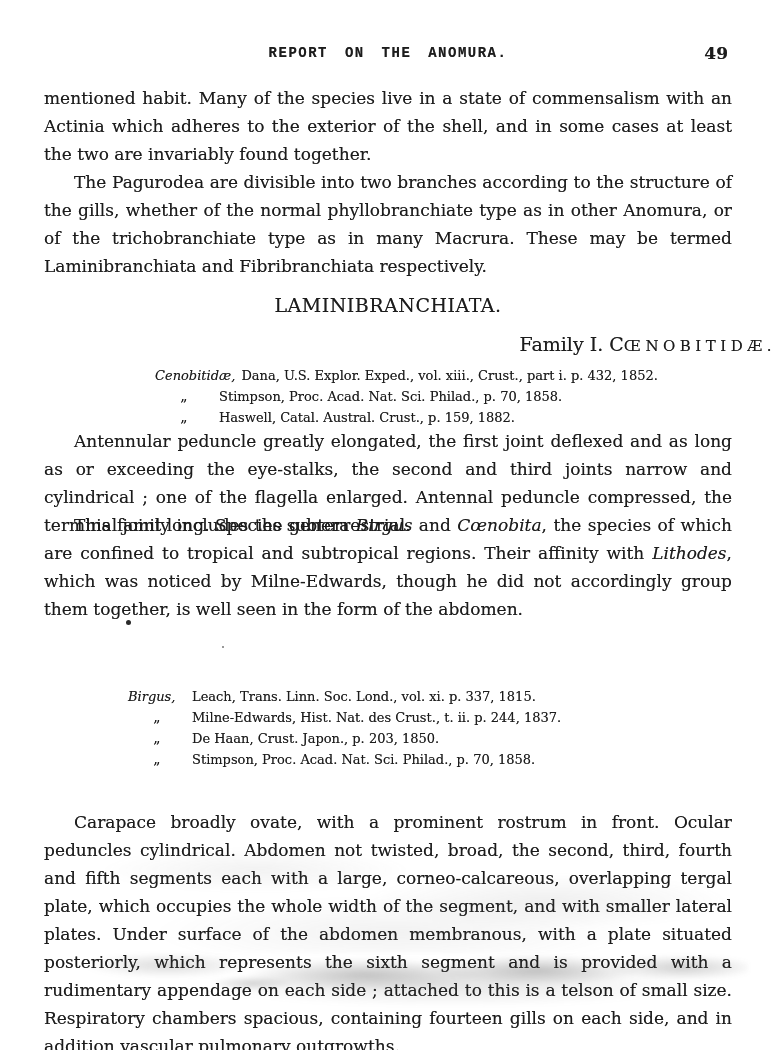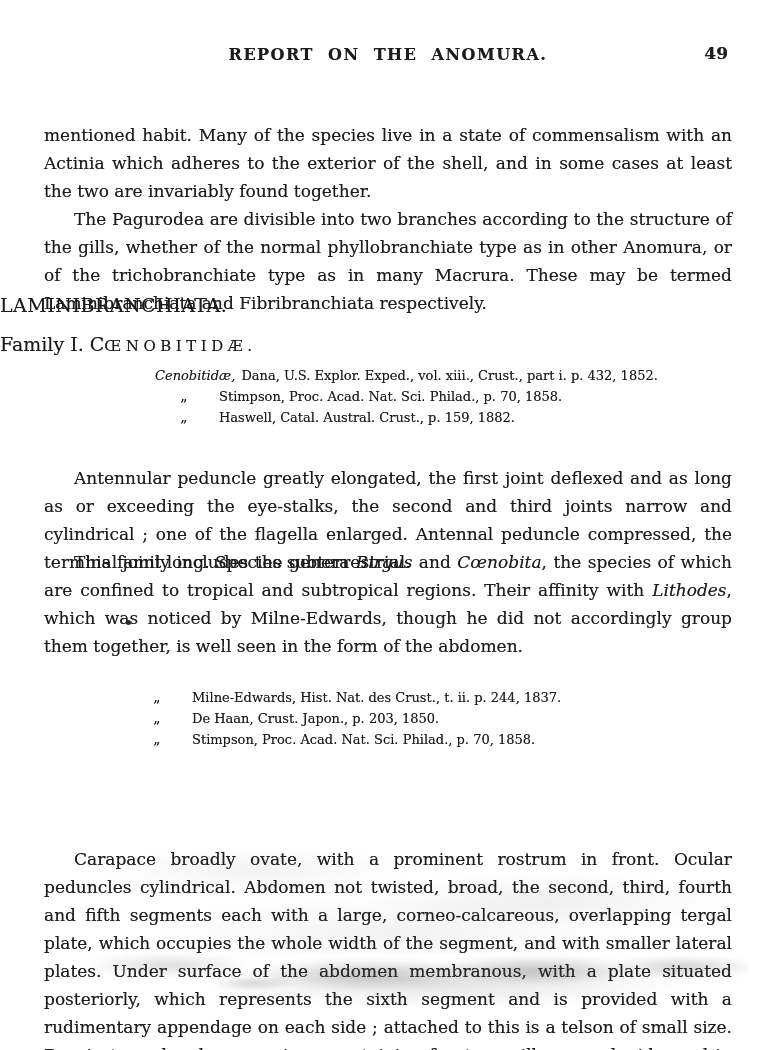--- a/index.html
+++ b/index.html
@@ -13,61 +13,62 @@
     color: #1c1c1c;
     overflow: hidden;
     text-shadow: 0 0 0.5px rgba(20,20,20,0.55);
   }
 
   
   .running-title {
     position: absolute;
     top: 45px; left: 0; right: 0;
     text-align: center;
-    font-size: 16px;
+    font-size: 14px;
     font-weight: bold;
     letter-spacing: 1.5px;
     word-spacing: 7px;
+    font-family: Liberation Mono, monospace;
   }
   .page-number {
     position: absolute;
     top: 43px; right: 48px;
     font-size: 17px;
     font-weight: bold;
   }
 
   
   .body-text {
     position: absolute;
     left: 44px;
     width: 688px;
     font-size: 17px;
     line-height: 28px;
     text-align: justify;
-    margin-top: 37px;
   }
   .indent { text-indent: 30px; }
   .pos-para1 { top: 84px; }
   .pos-para2 { top: 168px; }
   .pos-para3 { top: 427px; }
   .pos-para4 { top: 511px; }
   .pos-para5 { top: 808px; }
 
   
   .section-heading {
     position: absolute;
     top: 294px; left: 0; right: 0;
+    text-align: center;
     font-size: 19px;
     font-weight: normal;
     letter-spacing: 0.5px;
   }
   .family-heading {
     position: absolute;
     top: 333px; left: 0; right: 0;
-    text-align: left;
+    text-align: right;
     font-size: 19px;
     font-weight: normal;
   }
   .fam-spaced {
     font-size: 15px;
     letter-spacing: 4.5px;
   }
   .genus-heading {
     position: absolute;
     top: 651px; left: 0; right: 0;
@@ -166,20 +167,21 @@
 
   <p class="body-text indent pos-para3">Antennular peduncle greatly elongated, the first joint deflexed and as long as or exceeding the eye-stalks, the second and third joints narrow and cylindrical ; one of the flagella enlarged.  Antennal peduncle compressed, the terminal joint long.  Species subterrestrial.</p>
 
   <p class="body-text indent pos-para4"><span>This family includes the genera </span><i>Birgus</i><span> and </span><i>Cœnobita</i><span>, the species of which are confined to tropical and subtropical regions.  Their affinity with </span><i>Lithodes</i><span>, which was noticed by Milne-Edwards, though he did not accordingly group them together, is well seen in the form of the abdomen.</span></p>
 
   <div class="ink-dot"></div>
   <div class="ink-dot-small"></div>
 
 
   <div class="citation-block pos-cite2">
+    <div class="cite-row"><span class="cite-name">Birgus,</span><span class="cite-text">Leach, Trans. Linn. Soc. Lond., vol. xi. p. 337, 1815.</span></div>
     <div class="cite-row"><span class="cite-name ditto">„</span><span class="cite-text">Milne-Edwards, Hist. Nat. des Crust., t. ii. p. 244, 1837.</span></div>
     <div class="cite-row"><span class="cite-name ditto">„</span><span class="cite-text">De Haan, Crust. Japon., p. 203, 1850.</span></div>
     <div class="cite-row"><span class="cite-name ditto">„</span><span class="cite-text">Stimpson, Proc. Acad. Nat. Sci. Philad., p. 70, 1858.</span></div>
   </div>
 
   <p class="body-text indent pos-para5">Carapace broadly ovate, with a prominent rostrum in front.  Ocular peduncles cylindrical.  Abdomen not twisted, broad, the second, third, fourth and fifth segments each with a large, corneo-calcareous, overlapping tergal plate, which occupies the whole width of the segment, and with smaller lateral plates.  Under surface of the abdomen membranous, with a plate situated posteriorly, which represents the sixth segment and is provided with a rudimentary appendage on each side ; attached to this is a telson of small size.  Respiratory chambers spacious, containing fourteen gills on each side, and in addition vascular pulmonary outgrowths.</p>
 
   <div class="noise-light"></div>
   <div class="noise-heavy"></div>
 

